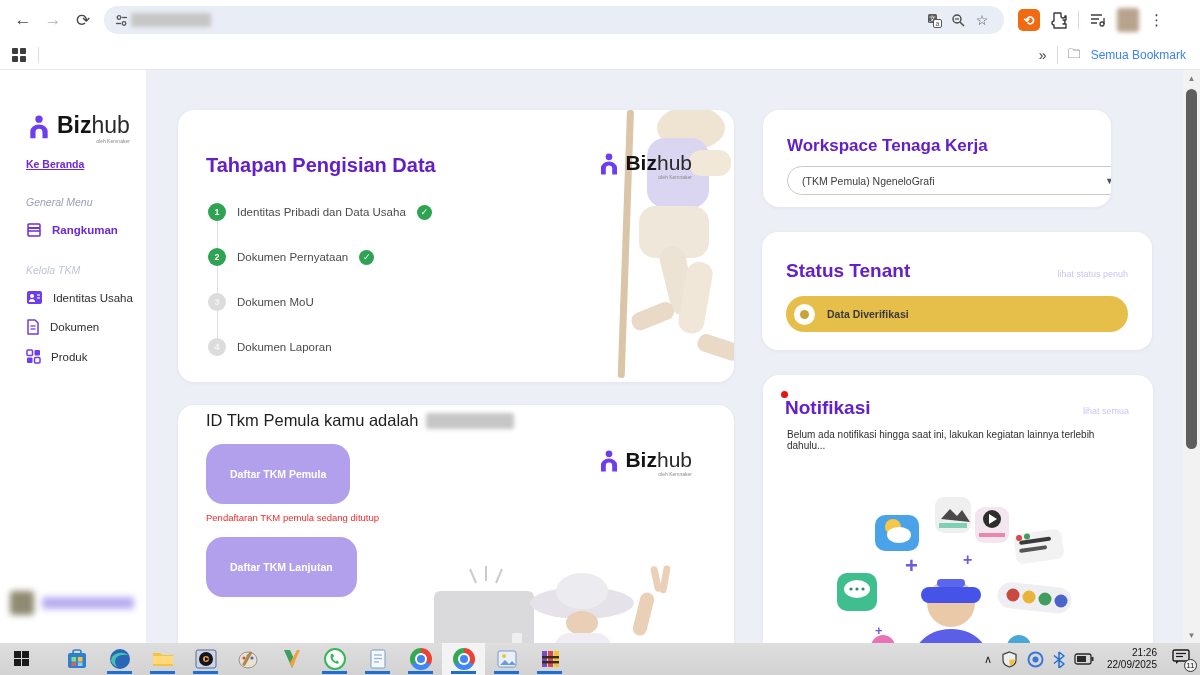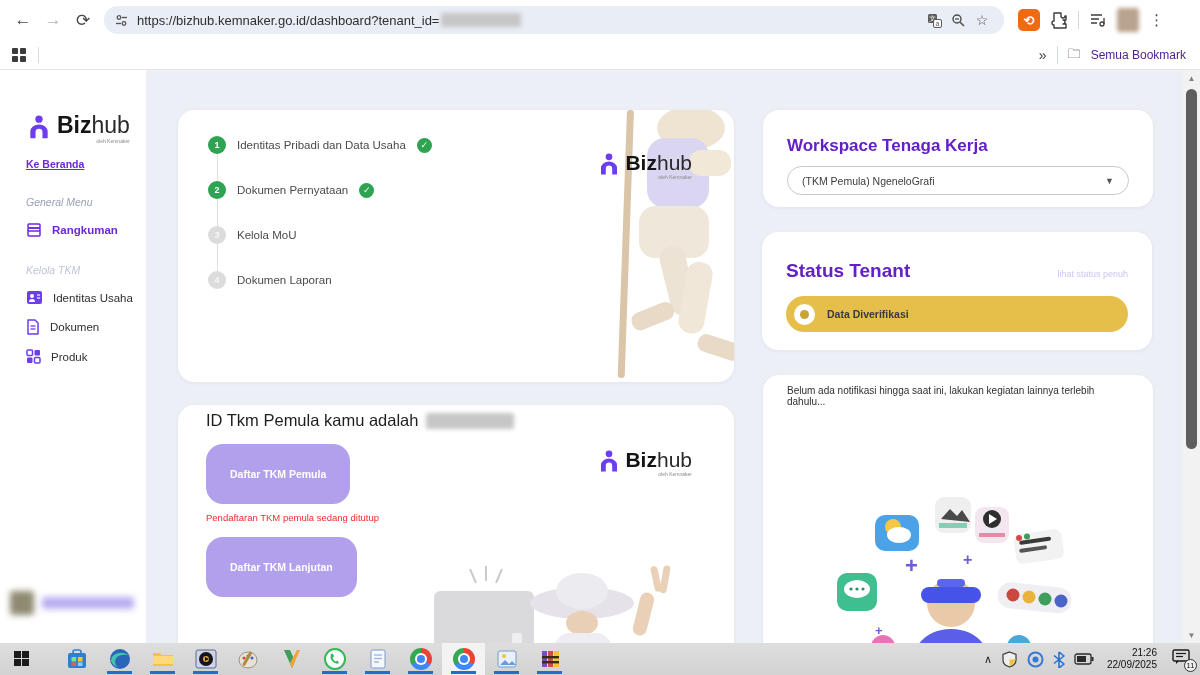--- a/index.html
+++ b/index.html
@@ -21,21 +21,21 @@
   .avatar-blur { width:22px; height:24px; filter:blur(2px); background:#b8a38e; border-radius:3px; }
   .kebab { font-size:15px; color:#444; letter-spacing:0; }
 
   .bookmarks { position:absolute; top:40px; left:0; width:1200px; height:30px; background:#fff; border-bottom:1px solid #e8e8e8; display:flex; align-items:center; z-index:30; }
   .apps-grid { width:14px; height:14px; display:grid; grid-template-columns:6px 6px; grid-template-rows:6px 6px; gap:2px; margin-left:12px; }
   .apps-grid span { background:#3c3c3c; border-radius:1px; }
   .bm-div { width:1px; height:16px; background:#dcdcdc; margin-left:12px; }
   .bm-right { margin-left:auto; display:flex; align-items:center; gap:10px; margin-right:14px; }
   .bm-overflow { color:#444; font-size:14px; }
   .folder-icon { font-size:13px; color:#444; }
-  .bm-label { font-size:12px; color:#4c1d95; }
+  .bm-label { font-size:12px; color:#3b82f6; }
 
   
   .app { position:absolute; top:70px; left:0; width:1200px; height:573px; background:#edeff7; overflow:hidden; }
   .sidebar { position:absolute; left:0; top:0; width:146px; height:573px; background:#fff; z-index:5; }
   .logo-row { display:flex; align-items:flex-start; margin:44px 0 0 26px; }
   .logo-mark { width:26px; height:26px; margin-right:5px; }
   .logo-text { font-size:23px; color:#141414; line-height:1; }
   .logo-text b { font-weight:bold; }
   .logo-text .light { font-weight:300; color:#2a2a2a; }
   .logo-tag { font-size:5px; color:#8a8a8a; text-align:right; margin-top:1px; }
@@ -75,21 +75,21 @@
   .card-hai h1 { font-size:22px; margin:44px 0 0 28px; }
   .hai-sub { display:flex; align-items:center; gap:8px; margin:6px 0 0 28px; font-size:16.5px; color:#1f1f1f; }
   .hai-id { width:88px; height:16px; }
   .hai-desc { margin:12px 28px 0 28px; width:240px; font-size:10.5px; color:#3f3f3f; line-height:1.5; }
   .pill-btn { display:inline-block; margin:14px 0 0 28px; background:#b2a0ec; color:#fff; font-size:10.5px; font-weight:bold; padding:24px 24px; border-radius:17px; border:none; cursor:pointer; }
   .pill-note { margin:8px 0 0 28px; font-size:9.5px; color:#f32b2b; }
   .hai-logo { right:42px; top:44px; }
   .illus-hai { position:absolute; right:20px; bottom:-6px; opacity:.95; }
 
   
-  .card-workspace { left:617px; top:40px; width:390px; height:97px; }
+  .card-workspace { left:617px; top:40px; width:348px; height:97px; }
   .card-workspace h2 { font-size:17px; margin:26px 0 0 24px; }
   .ws-select { margin:10px 0 0 24px; width:342px; height:29px; border:1px solid #c9c9c9; border-radius:15px; background:#fff; display:flex; align-items:center; padding:0 14px; cursor:pointer; }
   .ws-value { font-size:10.5px; color:#3c3c3c; }
   .ws-caret { margin-left:auto; font-size:9px; color:#555; }
 
   .card-status { left:616px; top:162px; width:390px; height:118px; }
   .status-head { display:flex; align-items:baseline; margin:28px 24px 0 24px; }
   .card-status h2 { font-size:19px; }
   .light-link { margin-left:auto; font-size:9px; color:#c9c6f1; }
   .status-pill { margin:14px 0 0 24px; width:342px; height:36px; border-radius:18px; background:#e6bf4a; display:flex; align-items:center; padding:0 8px; }
@@ -130,21 +130,20 @@
   <div class="nav-btn" style="margin-left:8px">←</div>
   <div class="nav-btn disabled">→</div>
   <div class="nav-btn">⟳</div>
   <div class="omnibox">
     <svg width="15" height="15" viewBox="0 0 15 15">
       <circle cx="5" cy="4.5" r="1.8" fill="none" stroke="#555" stroke-width="1.3"></circle>
       <line x1="8" y1="4.5" x2="13" y2="4.5" stroke="#555" stroke-width="1.3"></line>
       <circle cx="10" cy="10.5" r="1.8" fill="none" stroke="#555" stroke-width="1.3"></circle>
       <line x1="2" y1="10.5" x2="7" y2="10.5" stroke="#555" stroke-width="1.3"></line>
     </svg>
-    <span class="omni-url">https://bizhub.kemnaker.go.id/dashboard?tenant_id=</span>
     <span class="blur-chip omni-id"></span>
     <span class="omni-spacer"></span>
     <span class="omni-icon">
       <svg width="15" height="15" viewBox="0 0 15 15">
           <rect x="1" y="1" width="9" height="9" rx="1.5" fill="#5a5a5a"></rect>
           <text x="5.5" y="8.2" font-size="7" fill="#fff" text-anchor="middle">文</text>
           <rect x="6.5" y="6.5" width="8" height="8" rx="1.5" fill="#fff" stroke="#5a5a5a"></rect>
           <text x="10.5" y="13" font-size="7" fill="#5a5a5a" text-anchor="middle">a</text>
         </svg>
     </span>
@@ -265,36 +264,37 @@
       <div class="mini-logo tahapan-logo">
         <svg class="logo-mark" viewBox="0 0 30 30">
           <circle cx="15" cy="6" r="4.2" fill="#6d3df0"></circle>
           <path d="M5 28 V20 a10 8 0 0 1 20 0 V28 h-6 v-7 a4 4 0 0 0-8 0 v7 z" fill="#6d3df0"></path>
         </svg>
         <div>
           <div class="logo-text"><b>Biz</b><span class="light">hub</span></div>
           <div class="logo-tag">oleh Kemnaker</div>
         </div>
       </div>
+      <h1 class="card-title">Tahapan Pengisian Data</h1>
       <div class="steps">
         <div class="step-row">
           <span class="step-dot done">1</span>
           <span class="step-label">Identitas Pribadi dan Data Usaha</span>
           <span class="step-check">✓</span>
         </div>
         <div class="step-line"></div>
         <div class="step-row">
           <span class="step-dot done">2</span>
           <span class="step-label">Dokumen Pernyataan</span>
           <span class="step-check">✓</span>
         </div>
         <div class="step-line"></div>
         <div class="step-row">
           <span class="step-dot todo">3</span>
-          <span class="step-label">Kelola MoU</span>
+          <span class="step-label">Dokumen MoU</span>
         </div>
         <div class="step-line"></div>
         <div class="step-row">
           <span class="step-dot todo">4</span>
           <span class="step-label">Dokumen Laporan</span>
         </div>
       </div>
     </div>
 
     <div class="card card-hai">
@@ -348,20 +348,25 @@
       </div>
       <div class="status-pill">
         <div class="status-dot-outer">
             <div class="status-dot-inner"></div>
           </div>
         <span class="status-text">Data Diverifikasi</span>
       </div>
     </div>
 
     <div class="card card-notif">
+      <div class="notif-head">
+        <span class="notif-reddot"></span>
+        <h2 class="card-title">Notifikasi</h2>
+        <a class="light-link">lihat semua</a>
+      </div>
       <p class="notif-empty">Belum ada notifikasi hingga saat ini, lakukan kegiatan lainnya terlebih dahulu...</p>
       <svg class="illus-notif" width="300" height="190" viewBox="0 0 300 190">
         <rect x="62" y="20" width="44" height="36" rx="10" fill="#4aa3e8"></rect>
         <circle cx="80" cy="32" r="8" fill="#f5c744"></circle>
         <ellipse cx="86" cy="40" rx="12" ry="8" fill="#fff"></ellipse>
         <rect x="122" y="2" width="36" height="36" rx="9" fill="#efefef"></rect>
         <path d="M128 24 l9 -10 7 7 5 -6 8 12 z" fill="#4a4a4a"></path>
         <rect x="126" y="28" width="28" height="5" fill="#7fd0b4"></rect>
         <rect x="162" y="12" width="34" height="36" rx="9" fill="#f4e6ee"></rect>
         <circle cx="179" cy="24" r="9" fill="#2e2e2e"></circle>

